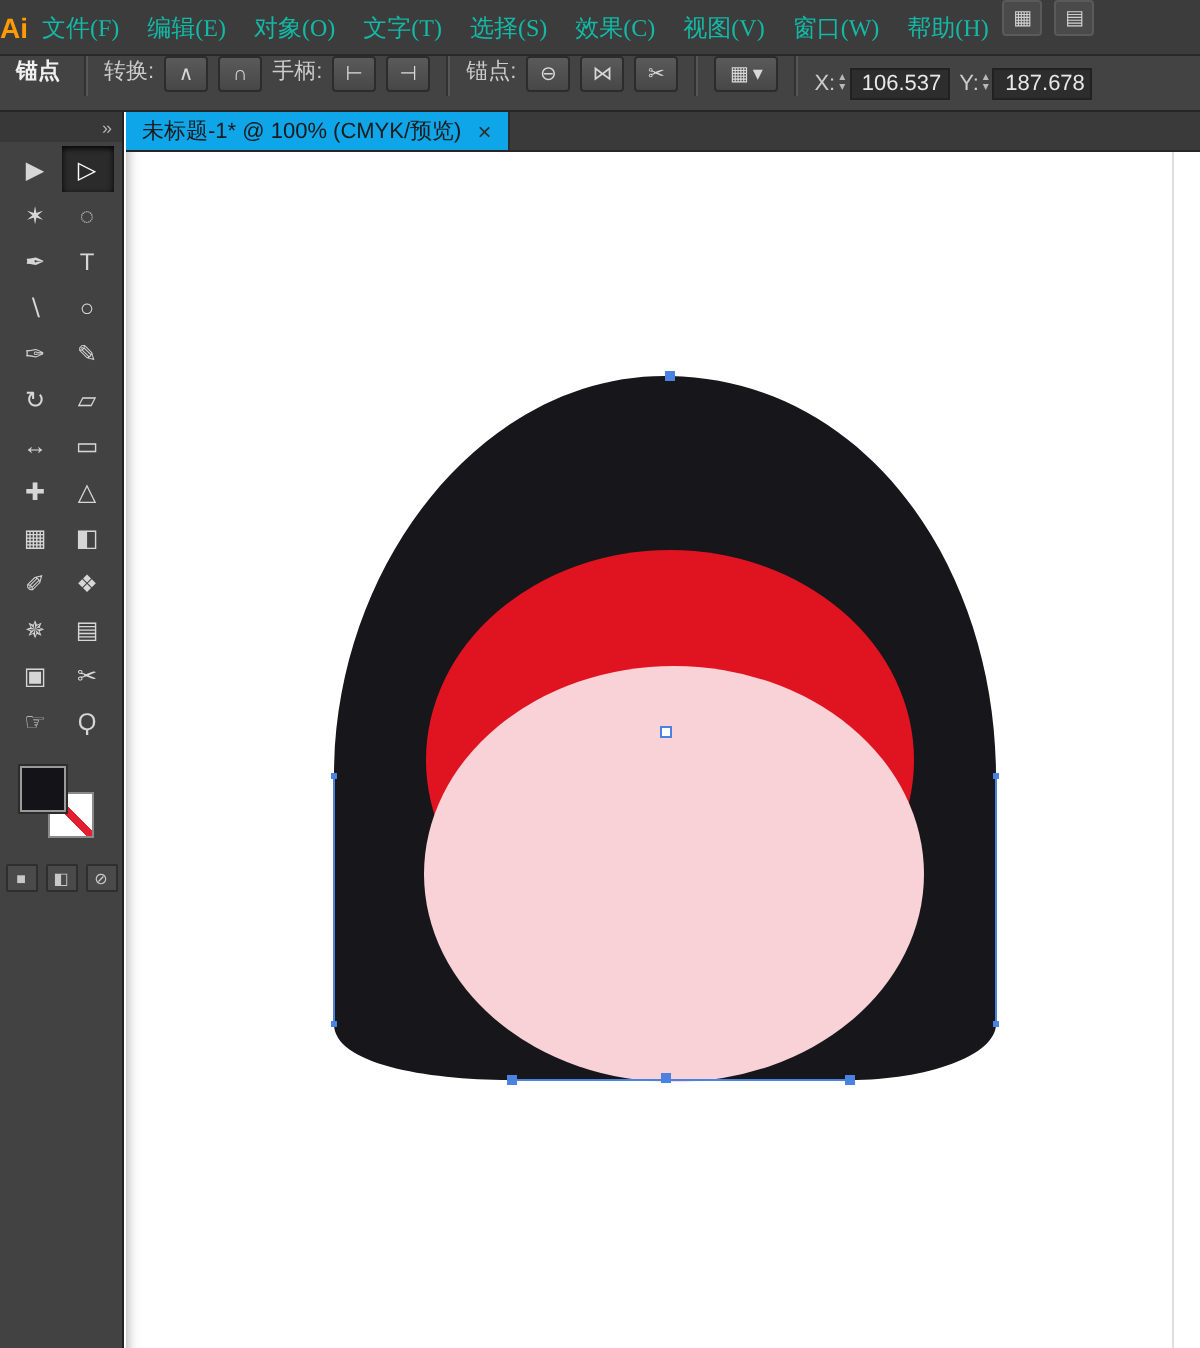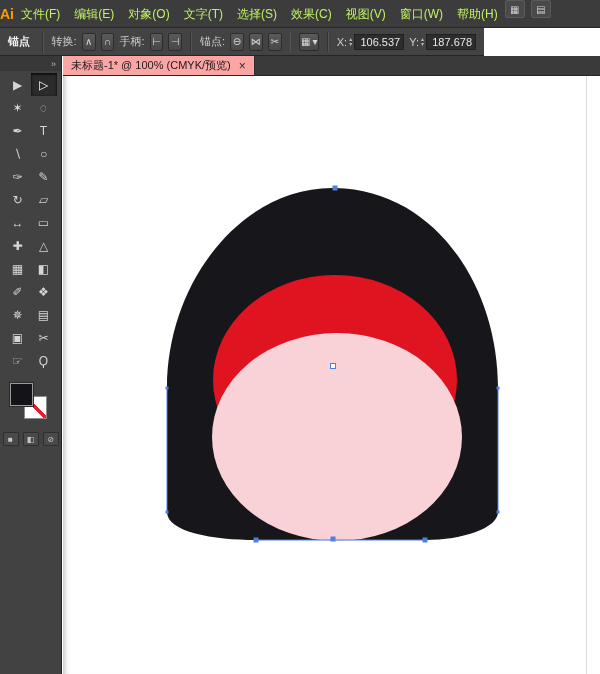--- a/index.html
+++ b/index.html
@@ -4,47 +4,47 @@
 <style>
   html,body{margin:0;padding:0;background:#2b2b2b;}
   .app{position:relative;width:600px;height:674px;overflow:hidden;
        font-family:"Liberation Sans","DejaVu Sans",sans-serif;background:#fff;}
 
   
   .menubar{position:absolute;left:0;top:0;width:600px;height:28px;background:#3c3c3c;
            border-bottom:1px solid #282828;display:flex;box-sizing:border-box;}
   .ai-logo{width:34px;height:28px;display:flex;align-items:center;justify-content:center;
            color:#ff9a00;font-weight:bold;font-size:14px;}
-  .menu-item{padding:0 7px;line-height:28px;color:#bef264;font-size:12px;white-space:nowrap;cursor:default;}
+  .menu-item{padding:0 7px;line-height:28px;color:#14b8a6;font-size:12px;white-space:nowrap;cursor:default;font-family:Liberation Serif, serif;}
   .menubar-right{margin-left:auto;margin-right:70px;display:flex;gap:6px;}
   .mb-icon{width:18px;height:16px;display:flex;align-items:center;justify-content:center;
            background:#4a4a4a;border:1px solid #5a5a5a;color:#cfcfcf;font-size:10px;border-radius:2px;}
 
   
-  .controlbar{position:absolute;left:0;top:28px;width:484px;height:28px;background:#434343;
-              border-bottom:1px solid #252525;display:flex;align-items:center;padding:0 8px;
+  .controlbar{position:absolute;left:0;top:28px;width:600px;height:28px;background:#434343;
+              border-bottom:1px solid #252525;display:flex;padding:0 8px;
               box-sizing:border-box;gap:5px;}
   .cb-mode{color:#f0f0f0;font-size:11px;font-weight:bold;margin-right:4px;white-space:nowrap;}
   .cb-label{color:#cccccc;font-size:11px;white-space:nowrap;}
   .cb-btn{width:22px;height:18px;background:linear-gradient(#5a5a5a,#474747);
           border:1px solid #2c2c2c;border-radius:2px;color:#d8d8d8;font-size:10px;
           display:flex;align-items:center;justify-content:center;box-sizing:border-box;}
   .cb-sep{width:1px;height:20px;background:#323232;border-right:1px solid #565656;margin:0 3px;}
   .cb-dd{width:32px;height:18px;background:linear-gradient(#5a5a5a,#474747);
          border:1px solid #2c2c2c;border-radius:2px;color:#d8d8d8;font-size:10px;
          display:flex;align-items:center;justify-content:center;gap:2px;box-sizing:border-box;}
   .cb-field{display:flex;align-items:center;gap:2px;}
   .spinner{display:flex;flex-direction:column;color:#b8b8b8;font-size:6px;line-height:5px;}
   .cb-input{width:50px;height:16px;background:#2d2d2d;border:1px solid #212121;color:#e8e8e8;
             font-size:11px;text-align:right;padding:0 3px;font-family:inherit;box-sizing:border-box;}
 
   
   .tabbar{position:absolute;left:63px;top:56px;right:0;height:20px;background:#3a3a3a;
           border-bottom:1px solid #262626;display:flex;box-sizing:border-box;}
-  .tab{background:#fca5a5;color:#1b1b1b;font-size:11px;display:flex;align-items:center;
+  .tab{background:#0ea5e9;color:#1b1b1b;font-size:11px;display:flex;align-items:center;
        padding:0 8px;gap:8px;border-right:1px solid #2d2d2d;white-space:nowrap;}
   .tab-close{color:#2e2e2e;font-size:12px;line-height:1;}
 
   
   .toolbox{position:absolute;left:0;top:56px;width:62px;bottom:0;background:#424242;
            border-right:1px solid #222;box-sizing:border-box;}
   .tb-header{height:15px;background:#383838;display:flex;justify-content:flex-end;align-items:center;
              padding:0 5px;color:#b5b5b5;font-size:9px;}
   .tb-grid{display:grid;grid-template-columns:26px 26px;justify-content:center;margin-top:2px;}
   .tool{height:23px;display:flex;align-items:center;justify-content:center;color:#d6d6d6;font-size:12px;}

